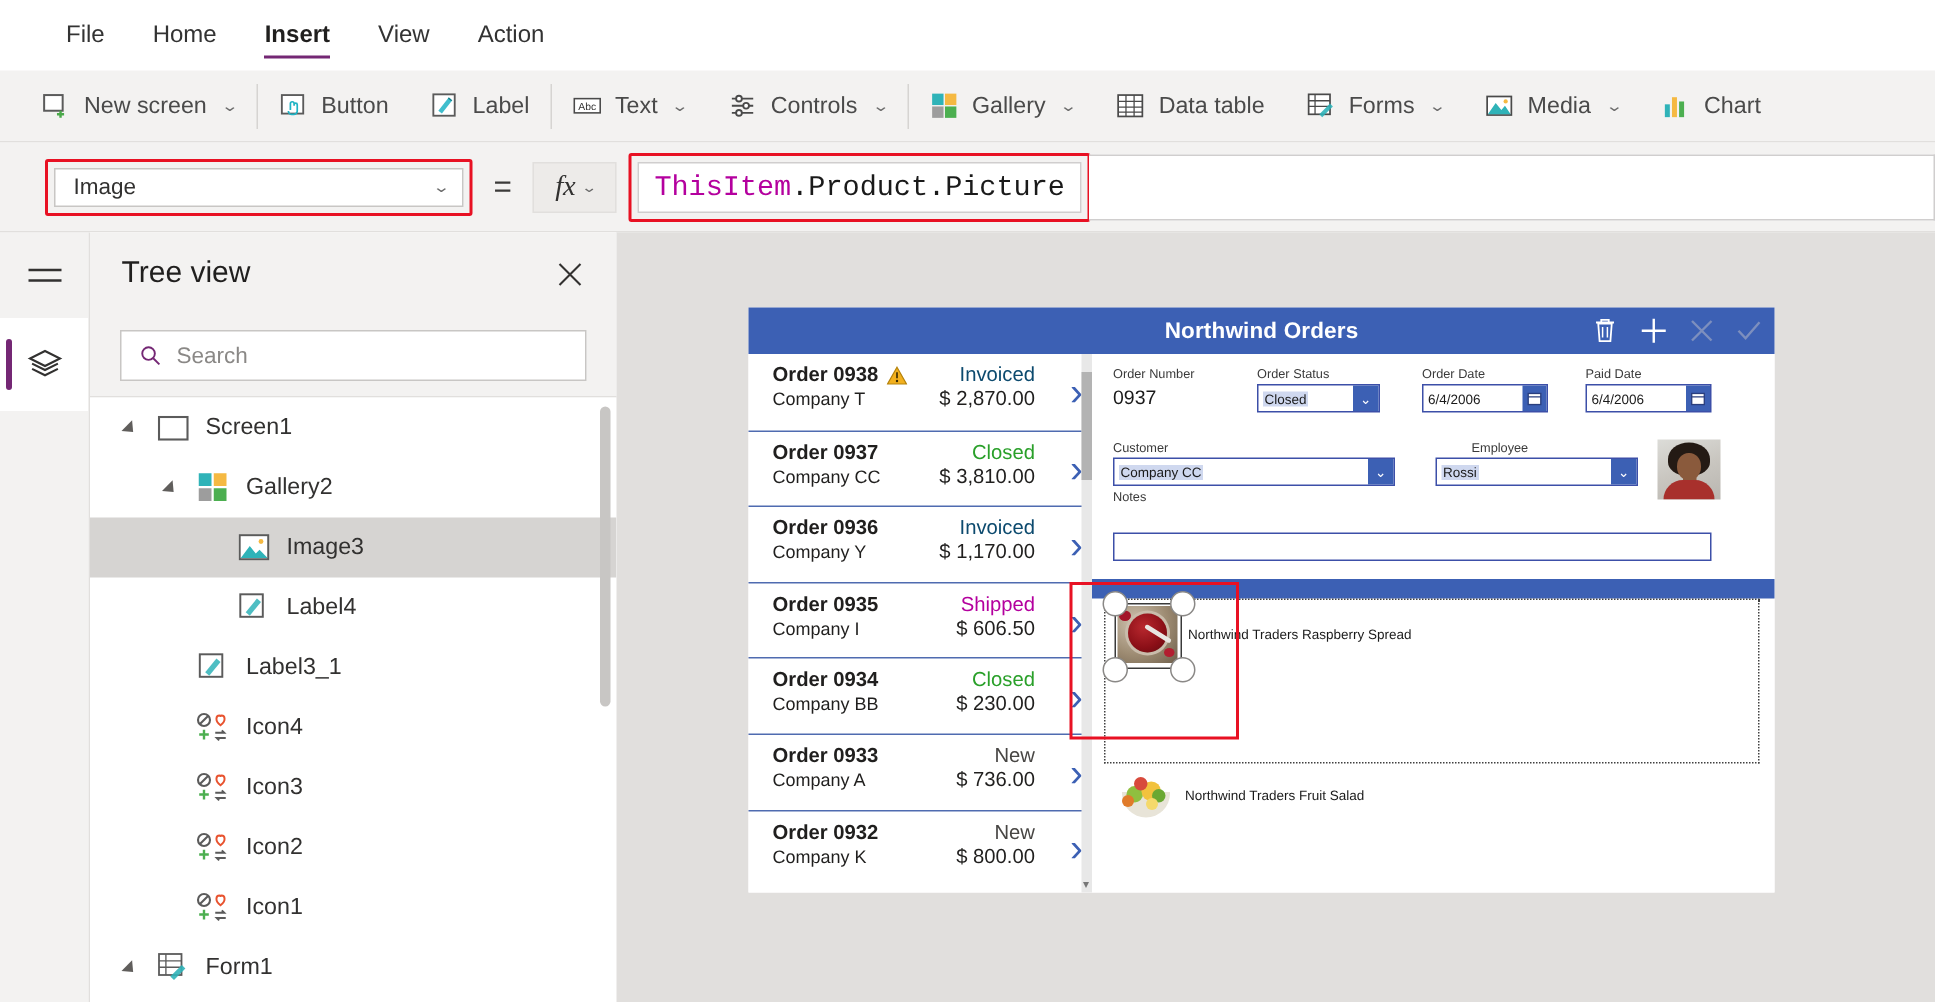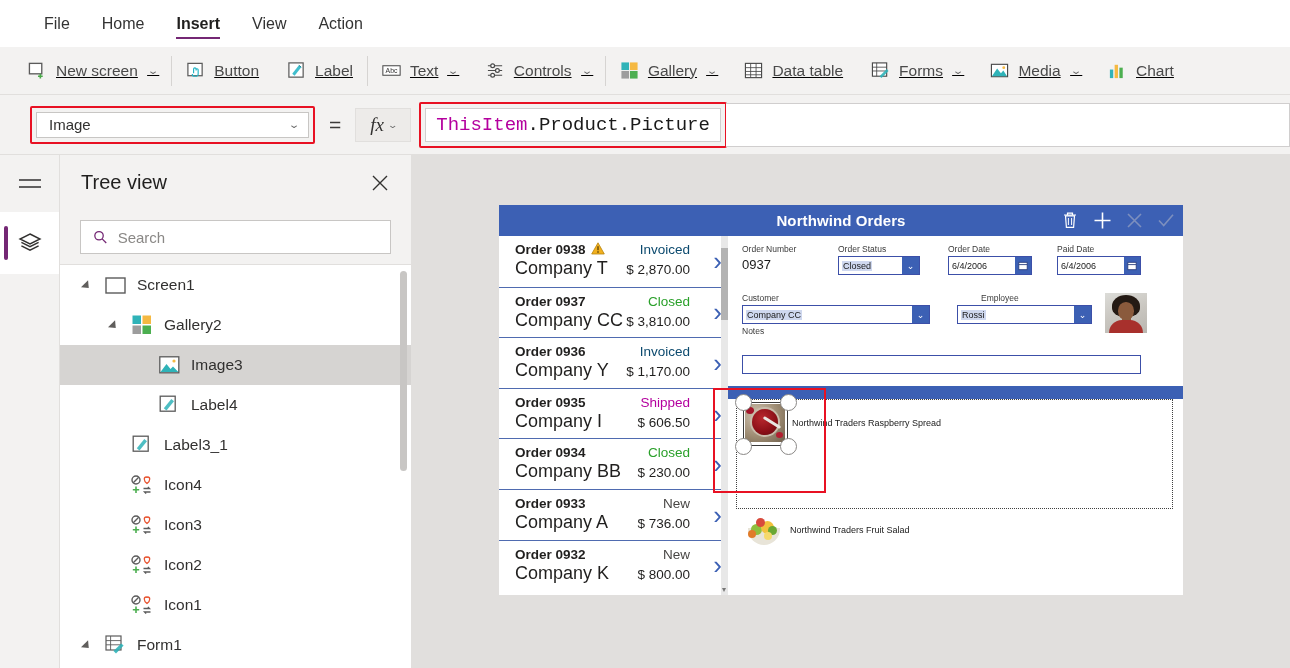--- a/index.html
+++ b/index.html
@@ -25,21 +25,20 @@
   .menu-item.active::after {
     content:""; position:absolute; left:16px; right:16px; bottom:8px;
     height:2px; background:#742774;
   }
 
   
   .ribbon {
     position:absolute; top:47px; left:0; width:1290px; height:48px;
     background:#f3f2f1; display:flex; align-items:center;
     border-bottom:1px solid #e1dfdd;
-    text-decoration:underline;
   }
   .rib-item {
     display:flex; align-items:center; gap:9px; padding:0 14px;
     height:48px; font-size:15.5px; color:#4a4a4a; cursor:pointer; white-space:nowrap;
   }
   .rib-item:first-child { padding-left:28px; }
   .rib-sep { width:1px; height:30px; background:#d6d4d2; }
   .chev { font-size:10px; color:#6b6b6b; margin-left:2px; display:inline-block; transform:scaleX(1.45); }
   .ricon { width:19px; height:19px; display:block; flex:0 0 19px; }
 
@@ -173,22 +172,22 @@
   .ordlist {
     width:229px; background:#ffffff; position:relative; border-right:0px;
   }
   .ordrow {
     height:50.6px; padding:6px 10px 0 16px; position:relative;
     border-top:1.5px solid #4f6bb0; cursor:pointer;
   }
   .ordrow:first-child { border-top:none; }
   .ord-l1 { display:flex; justify-content:space-between; align-items:baseline; padding-right:28px; }
   .ord-l2 { display:flex; justify-content:space-between; align-items:baseline; padding-right:28px; margin-top:1px; }
-  .ord-num { font-weight:bold; font-size:13.5px; color:#201f1e; display:flex; align-items:flex-start; gap:5px; }
-  .ord-comp { font-size:18px; color:#201f1e; }
+  .ord-num { font-weight:bold; font-size:13.5px; color:#201f1e; display:flex; align-items:flex-end; gap:5px; }
+  .ord-comp { font-size:12px; color:#201f1e; }
   .ord-amt { font-size:13.5px; color:#201f1e; }
   .ord-st { font-size:13.5px; }
   .st-Invoiced { color:#0c4a6e; }
   .st-Closed { color:#2aa02a; }
   .st-Shipped { color:#b4009e; }
   .st-New { color:#484644; }
   .ord-chev {
     position:absolute; right:6px; top:50%; transform:translateY(-50%);
     color:#3c60b4; font-size:26px; font-weight:300; line-height:0;
   }

